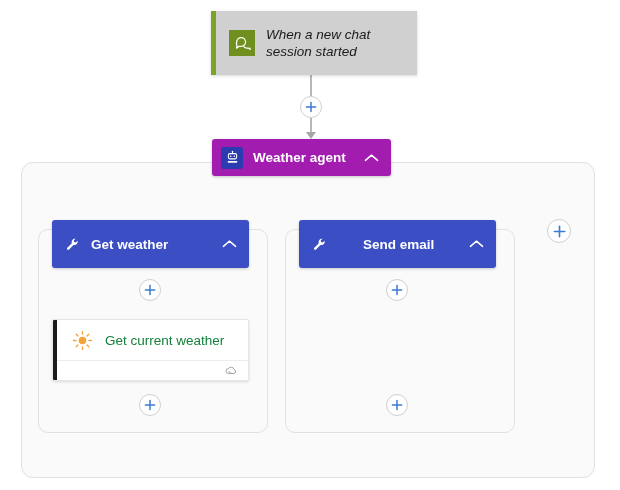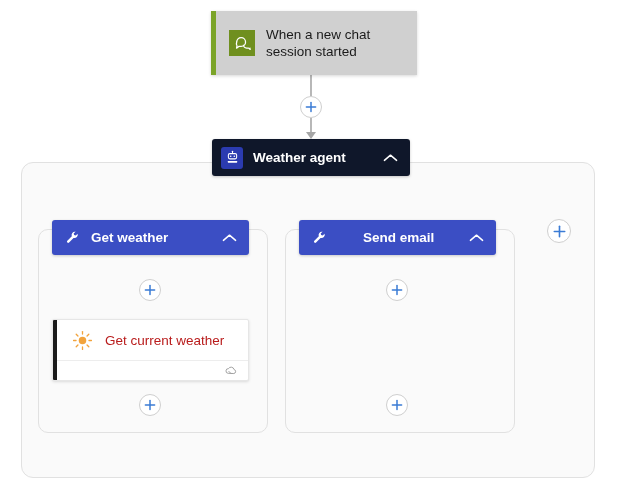--- a/index.html
+++ b/index.html
@@ -57,20 +57,21 @@
     position: absolute;
     left: 211px;
     top: 11px;
     width: 206px;
     height: 64px;
     background: #d0d0d0;
     box-shadow: 0 1px 3px rgba(0,0,0,0.16);
     display: flex;
     align-items: center;
     box-sizing: border-box;
+    font-style: italic;
   }
   .trigger-accent {
     width: 5px;
     height: 100%;
     background: #7ba428;
     flex: 0 0 auto;
   }
   .trigger-icon {
     width: 26px;
     height: 26px;
@@ -87,23 +88,23 @@
     line-height: 17px;
     color: #1a1a1a;
     max-width: 135px;
   }
 
   
   .agent-node {
     position: absolute;
     left: 212px;
     top: 139px;
-    width: 198px;
+    width: 179px;
     height: 37px;
-    background: #0f172a;
+    background: #a21caf;
     border-radius: 3px;
     box-shadow: 0 1px 3px rgba(0,0,0,0.22);
     display: flex;
     align-items: center;
     box-sizing: border-box;
   }
   .agent-icon {
     width: 22px;
     height: 22px;
     margin-left: 9px;
@@ -126,21 +127,21 @@
     flex: 0 0 auto;
     display: flex;
     align-items: center;
   }
 
   
   .tool-node {
     position: absolute;
     top: 220px;
     width: 197px;
-    height: 35px;
+    height: 48px;
     background: #3b4ec4;
     border-radius: 3px;
     box-shadow: 0 1px 3px rgba(0,0,0,0.20);
     display: flex;
     align-items: center;
     box-sizing: border-box;
   }
   .tool-node.left  { left: 52px; }
   .tool-node.right { left: 299px; gap: 25px; }
   .tool-icon {
@@ -197,21 +198,21 @@
     height: 24px;
     margin-left: 13px;
     flex: 0 0 auto;
     display: flex;
     align-items: center;
     justify-content: center;
   }
   .action-label {
     margin-left: 11px;
     font-size: 13.5px;
-    color: #b91c1c;
+    color: #15803d;
     white-space: nowrap;
   }
   .action-footer {
     flex: 1 1 auto;
     display: flex;
     align-items: center;
     justify-content: flex-end;
     padding-right: 10px;
   }
 

